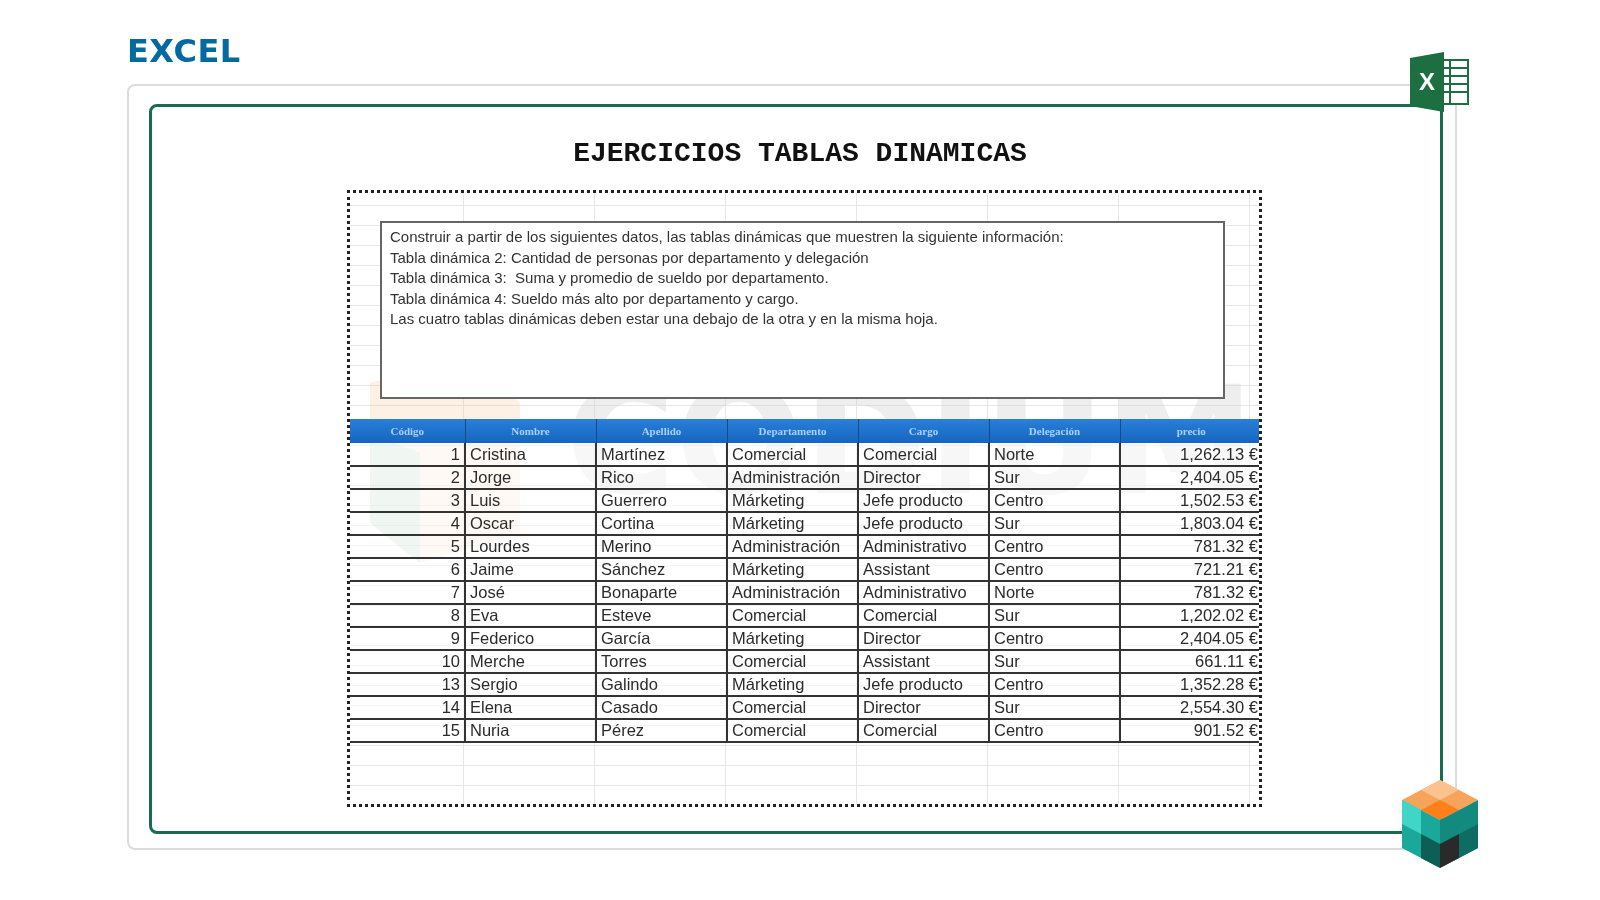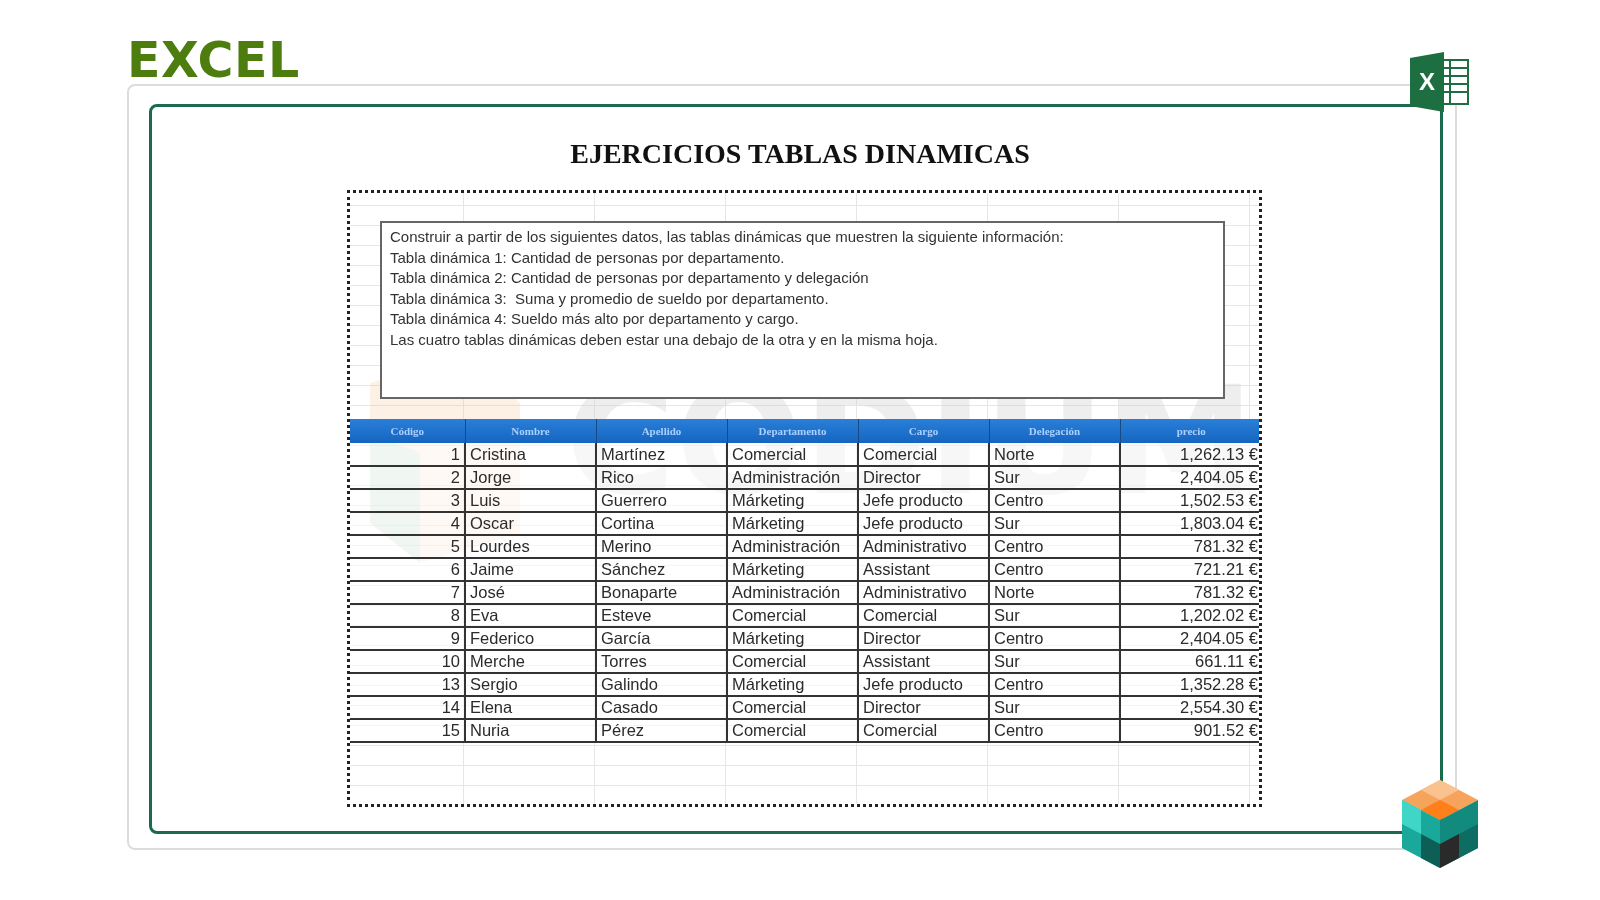--- a/index.html
+++ b/index.html
@@ -2,35 +2,35 @@
 <html><head>
 <meta charset="utf-8">
 <style>
   * { box-sizing: border-box; margin: 0; padding: 0; }
   html, body { width: 1600px; height: 900px; background: #ffffff; overflow: hidden; }
   body { position: relative; font-family: "DejaVu Sans", sans-serif; }
 
   .slide-heading {
     position: absolute; left: 127px; top: 32px;
     font-family: "DejaVu Sans", sans-serif; font-weight: bold;
-    font-size: 49px; color: #4d7c0f; letter-spacing: 0.5px;
+    font-size: 32px; color: #0369a1; letter-spacing: 0.5px;
   }
 
   .outer-frame {
     position: absolute; left: 127px; top: 84px; width: 1330px; height: 766px;
     border: 2px solid #dcdcdc; border-radius: 8px; background: #ffffff;
   }
   .inner-frame {
     position: absolute; left: 149px; top: 104px; width: 1294px; height: 730px;
     border: 3px solid #1a6b4e; border-radius: 8px; background: #ffffff;
   }
 
   .card-title {
     position: absolute; left: 0; width: 1600px; top: 138px; text-align: center;
-    font-family: Liberation Serif, serif; font-weight: bold; font-size: 28px; color: #111111;
+    font-family: Liberation Mono, monospace; font-weight: bold; font-size: 28px; color: #111111;
   }
 
   .excel-icon { position: absolute; left: 1410px; top: 52px; width: 60px; height: 60px; }
   .cube-icon { position: absolute; left: 1402px; top: 780px; width: 76px; height: 88px; }
 
   .sheet {
     position: absolute; left: 347px; top: 190px; width: 915px; height: 617px;
     border: 3px dotted #222; background: #ffffff; overflow: hidden;
   }
   .sheet-grid {
@@ -106,21 +106,20 @@
   <div class="sheet-grid"></div>
 
   <svg class="watermark" viewBox="0 0 915 200">
     <polygon points="20,10 120,-20 170,30 170,160 70,190 20,150" fill="#f7c99a" opacity="0.25"></polygon>
     <polygon points="20,60 70,80 70,190 20,150" fill="#7fd6cc" opacity="0.25"></polygon>
     <text x="560" y="120" font-family="DejaVu Sans, sans-serif" font-weight="bold" font-size="150" fill="#cfcfcf" opacity="0.35" text-anchor="middle">CODIUM</text>
   </svg>
 
   <div class="instructions">
     <div>Construir a partir de los siguientes datos, las tablas dinámicas que muestren la siguiente información:</div>
-    <div>Tabla dinámica 1: Cantidad de personas por departamento.</div>
     <div>Tabla dinámica 2: Cantidad de personas por departamento y delegación</div>
     <div>Tabla dinámica 3:  Suma y promedio de sueldo por departamento.</div>
     <div>Tabla dinámica 4: Sueldo más alto por departamento y cargo.</div>
     <div>Las cuatro tablas dinámicas deben estar una debajo de la otra y en la misma hoja.</div>
   </div>
 
   <table class="data">
     <thead>
       <tr>
         <th class="col-codigo">Código</th>

